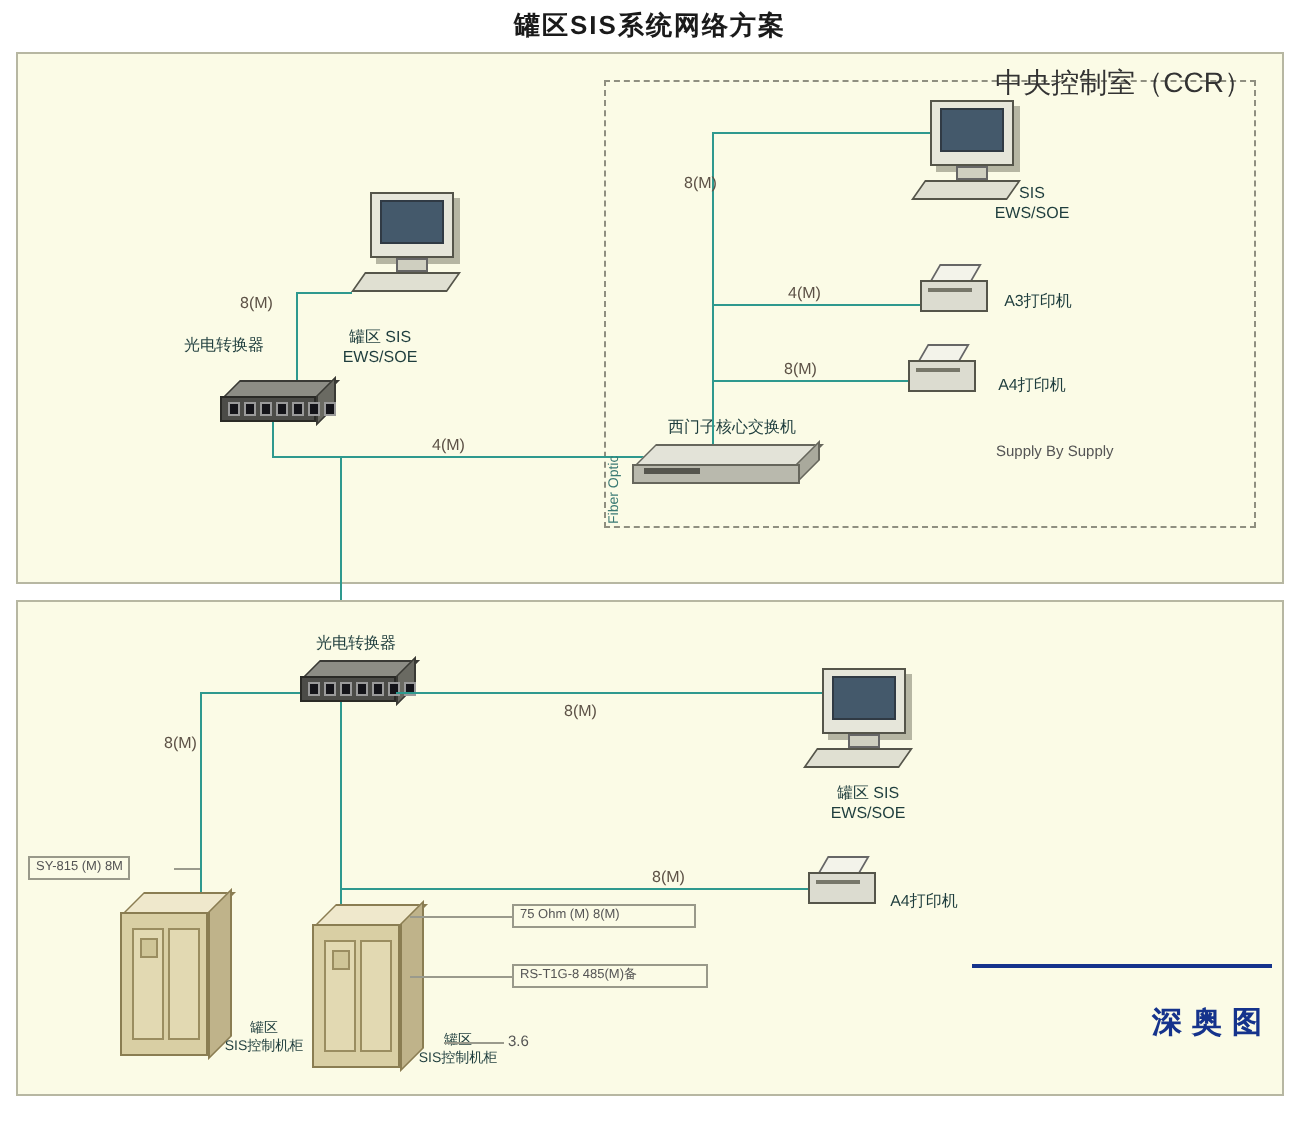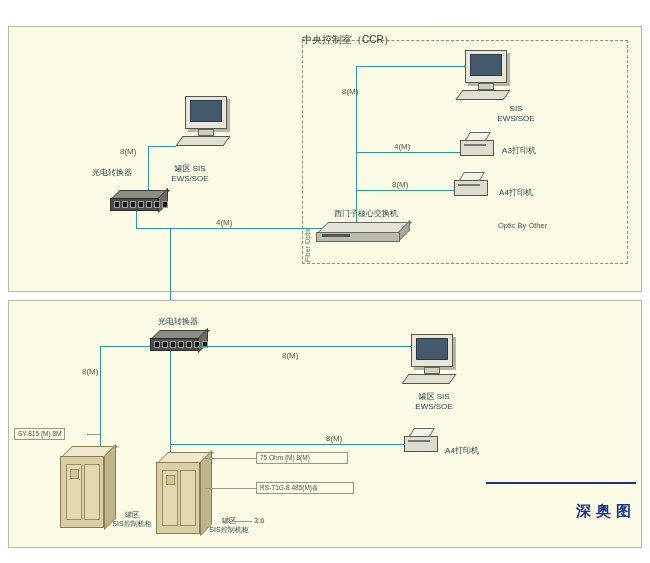--- a/index.html
+++ b/index.html
@@ -11,21 +11,21 @@
   }
   html,body{margin:0;padding:0;background:#fff;}
   #page{
     position:relative;width:650px;height:563px;background:#ffffff;
     font-family:"Liberation Sans",sans-serif;overflow:hidden;
   }
   .title{position:absolute;top:4px;left:0;width:100%;text-align:center;
          font-size:13px;font-weight:bold;color:#1a1a1a;letter-spacing:1px;}
   .panel{position:absolute;background:var(--panel);border:1px solid #b7b7a2;}
   .ccr-box{position:absolute;border:1px dashed #8f8f80;background:transparent;}
-  .ccr-lbl{position:absolute;font-size:10px;color:#333;text-align:left;}
+  .ccr-lbl{position:absolute;font-size:14px;color:#333;text-align:right;}
   .room-lbl{position:absolute;font-size:9px;color:#333;font-weight:bold;text-align:center;}
 
   
   .computer{position:absolute;width:58px;height:56px;}
   .monitor{position:absolute;left:9px;top:0;width:40px;height:31px;background:#e6e6da;
            border:1px solid #55554a;box-shadow:3px 3px 0 rgba(125,125,108,.55);}
   .screen{position:absolute;left:4px;top:3px;width:30px;height:20px;background:#44596b;border:1px solid #303a44;}
   .stand{position:absolute;left:22px;top:33px;width:14px;height:5px;background:#cfcfc0;border:1px solid #666;}
   .kbd{position:absolute;left:3px;top:40px;width:46px;height:8px;background:#e0e0d2;
        border:1px solid #55554a;transform:skewX(-35deg);}
@@ -90,20 +90,21 @@
   .brand::first-letter{font-size:33px;}
   .rule{height:2px;background:var(--blue);margin-top:1px;}
   .cn{font-weight:bold;font-size:15px;color:var(--blue);text-align:right;
       letter-spacing:5px;margin-top:18px;}
 </style>
 </head>
 <body>
 
 <div id="page">
 
+  <div class="title">罐区SIS系统网络方案</div>
 
   <div class="panel" style="left:8px;top:26px;width:632px;height:264px;"></div>
 
   <div class="ccr-box" style="left:302px;top:40px;width:324px;height:222px;"></div>
   <div class="ccr-lbl" style="left:302px;top:33px;width:324px;">中央控制室（CCR）</div>
 
   <div class="computer" style="left:176px;top:96px;">
     <div class="monitor">
       <div class="screen"></div>
     </div>
@@ -151,42 +152,42 @@
   <div class="hl" style="left:356px;top:66px;width:112px;"></div>
   <div class="c-lbl" style="left:342px;top:88px;">8(M)</div>
 
   <div class="computer" style="left:456px;top:50px;">
     <div class="monitor">
       <div class="screen"></div>
     </div>
     <div class="stand"></div>
     <div class="kbd"></div>
   </div>
-  <div class="dev-lbl" style="left:484px;top:104px;width:64px;">SIS
+  <div class="dev-lbl" style="left:484px;top:92px;width:64px;">SIS
 EWS/SOE</div>
 
   <div class="hl" style="left:356px;top:152px;width:104px;"></div>
   <div class="c-lbl" style="left:394px;top:143px;">4(M)</div>
   <div class="printer" style="left:460px;top:132px;">
     <div class="p-top"></div>
     <div class="p-body"></div>
     <div class="p-slot"></div>
   </div>
   <div class="dev-lbl" style="left:497px;top:146px;width:44px;">A3打印机</div>
 
   <div class="hl" style="left:356px;top:190px;width:100px;"></div>
   <div class="c-lbl" style="left:392px;top:181px;">8(M)</div>
   <div class="printer" style="left:454px;top:172px;">
     <div class="p-top"></div>
     <div class="p-body"></div>
     <div class="p-slot"></div>
   </div>
   <div class="dev-lbl" style="left:494px;top:188px;width:44px;">A4打印机</div>
 
-  <div class="plain-note" style="left:498px;top:222px;">Optic By Other</div>
+  <div class="plain-note" style="left:498px;top:222px;">Supply By Supply</div>
 
   <div class="panel" style="left:8px;top:300px;width:632px;height:246px;"></div>
 
   <div class="dev-lbl" style="left:148px;top:317px;width:60px;">光电转换器</div>
   <div class="hub" style="left:150px;top:330px;">
     <div class="h-top"></div>
     <div class="h-side"></div>
     <div class="h-front">
       <div class="port"></div>
       <div class="port"></div>

